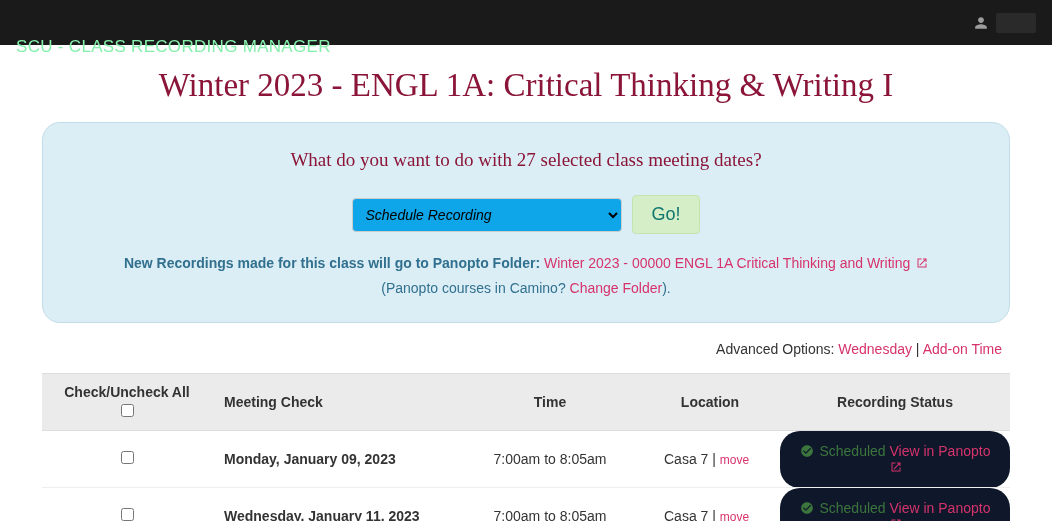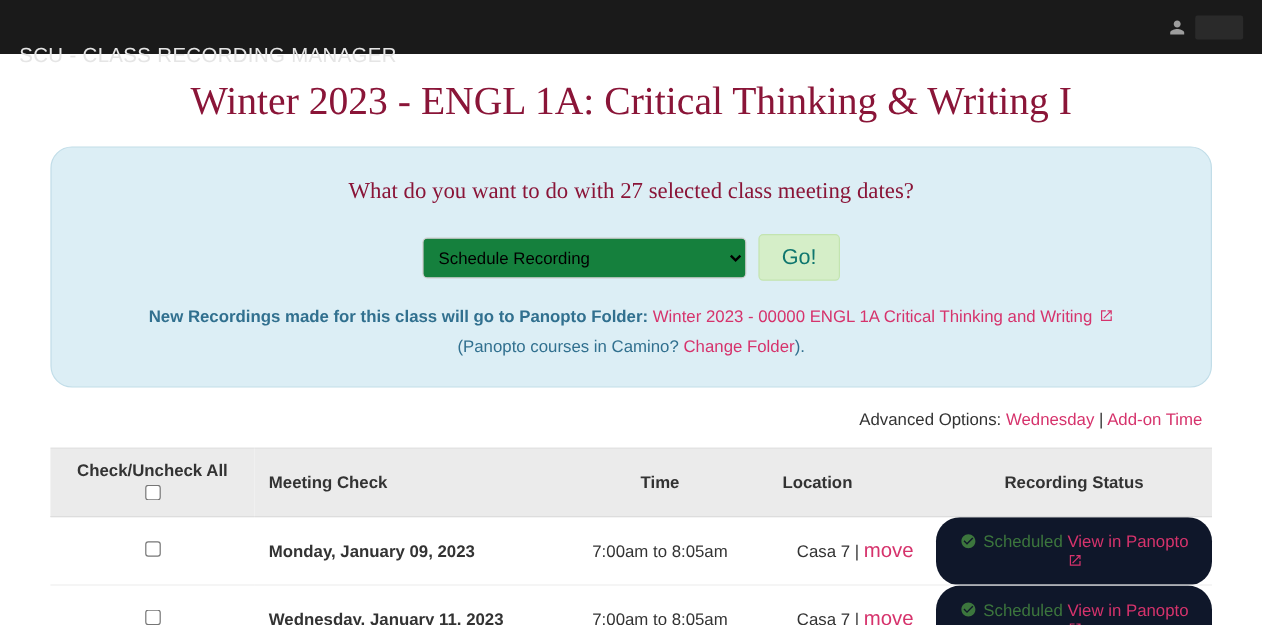--- a/index.html
+++ b/index.html
@@ -13,21 +13,21 @@
       background: #1a1a1a;
       color: #9d9d9d;
       padding: 12px 16px;
       display: flex;
       justify-content: space-between;
       align-items: center;
       height: 45px;
     }
     .navbar-brand {
       font-size: 17px;
-      color: #e5e5e5;
+      color: #86efac;
       letter-spacing: 0.3px;
       margin-top: 48px;
     }
     .navbar-right {
       display: flex;
       align-items: center;
       gap: 8px;
     }
     .user-icon {
       width: 14px;
@@ -74,21 +74,22 @@
       gap: 10px;
       margin-bottom: 18px;
     }
     select.action-select {
       font-size: 14px;
       padding: 6px 8px;
       width: 270px;
       height: 34px;
       border: 1px solid #ccc;
       border-radius: 4px;
-      background: #15803d;
+      background: #0ea5e9;
+      font-style: italic;
     }
     .go-button {
       background: #d5eec8;
       border: 1px solid #c3e4b0;
       color: #0f766e;
       font-size: 18px;
       padding: 8px 18px;
       border-radius: 4px;
       cursor: pointer;
     }
@@ -134,21 +135,21 @@
       border-top: 1px solid #ddd;
       border-bottom: 1px solid #ddd;
       font-weight: bold;
       color: #333;
       padding: 10px 12px;
       font-size: 14px;
     }
     table.schedule thead th:nth-child(1) { text-align: center; width: 170px; }
     table.schedule thead th:nth-child(2) { text-align: left; }
     table.schedule thead th:nth-child(3) { text-align: center; width: 180px; }
-    table.schedule thead th:nth-child(4) { text-align: left; width: 140px; }
+    table.schedule thead th:nth-child(4) { text-align: center; width: 140px; }
     table.schedule thead th:nth-child(5) { text-align: center; width: 230px; }
     table.schedule tbody td {
       border-bottom: 1px solid #eee;
       padding: 12px;
       font-size: 14px;
       vertical-align: middle;
     }
     table.schedule tbody td.col-check { text-align: center; }
     table.schedule tbody td.col-date { font-weight: bold; }
     table.schedule tbody td.col-time { text-align: center; }
@@ -162,21 +163,21 @@
     .check-icon {
       width: 14px;
       height: 14px;
       fill: #3c763d;
       vertical-align: -2px;
       margin-right: 2px;
     }
     .move-link, .panopto-link {
       color: #d6336c;
       text-decoration: none;
-      font-size: 17px;
+      font-size: 12px;
     }
     .panopto-link { font-size: 14px; }
     .check-header-sub {
       display: block;
       margin-top: 4px;
     }
     input[type="checkbox"] {
       width: 13px;
       height: 13px;
     }

